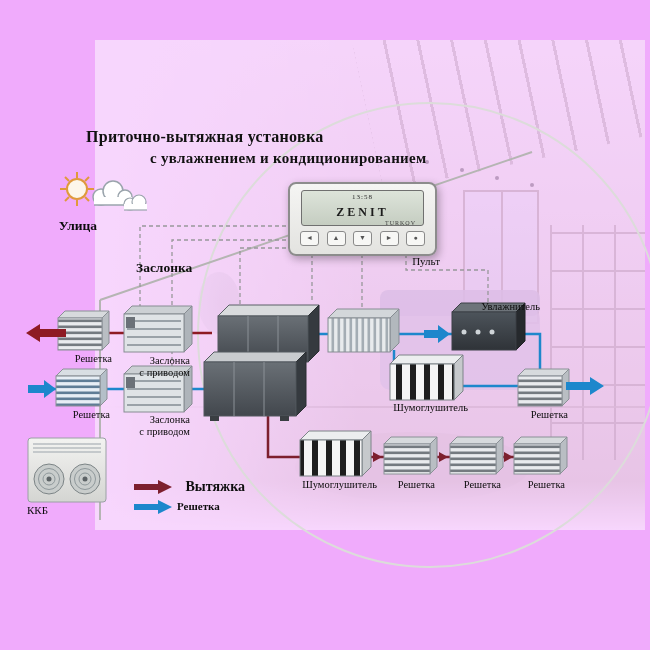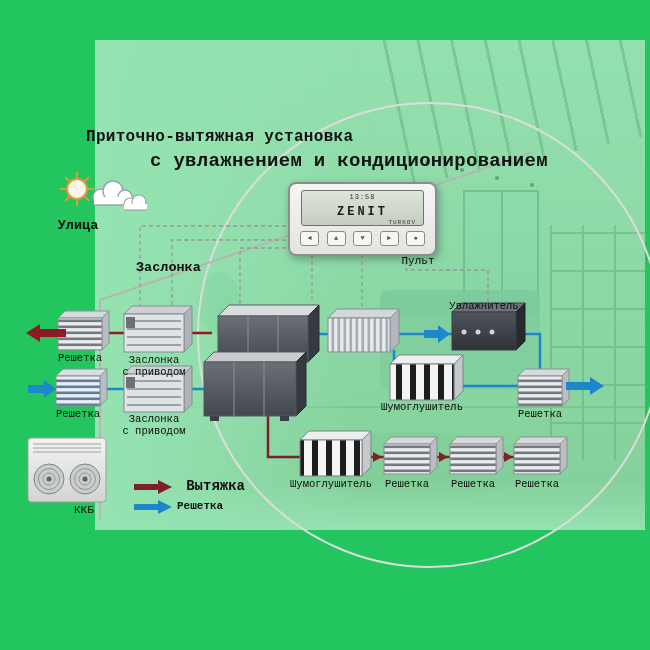--- a/index.html
+++ b/index.html
@@ -1,41 +1,41 @@
 <!DOCTYPE html>
 <html><head>
 <meta charset="utf-8">
 <style>
   html,body{margin:0;padding:0;background:#fff;}
-  .stage{position:relative;width:650px;height:650px;background:#22c55e;overflow:hidden;
-         font-family:Liberation Mono, monospace;color:#111;}
+  .stage{position:relative;width:650px;height:650px;background:#f0abfc;overflow:hidden;
+         font-family:Liberation Serif, serif;color:#111;}
   
   .photo{position:absolute;left:95px;top:40px;width:550px;height:490px;opacity:.52;overflow:hidden;}
   .photo .base{position:absolute;inset:0;background:linear-gradient(180deg,#fbfbfa 0%,#f2f0ed 35%,#e9e5de 70%,#dcd7cd 100%);}
   .photo .tracks{position:absolute;left:270px;top:-30px;width:320px;height:150px;transform:rotate(-12deg);
       background:repeating-linear-gradient(90deg,transparent 0 30px,#9a948c 30px 33px);opacity:.45;}
   .photo .window{position:absolute;left:368px;top:150px;width:72px;height:130px;border:2px solid #c4beb4;
       background:linear-gradient(#eef1f2,#e2e6e6);}
   .photo .window::after{content:"";position:absolute;left:50%;top:0;width:2px;height:100%;background:#c4beb4;}
   .photo .shelf{position:absolute;left:455px;top:185px;width:95px;height:235px;border-left:2px solid #b3ada3;
       background:repeating-linear-gradient(0deg,transparent 0 36px,#b3ada3 36px 38px),
                  repeating-linear-gradient(90deg,transparent 0 30px,#b3ada3 30px 32px);opacity:.7;}
   .photo .sofa{position:absolute;left:285px;top:268px;width:160px;height:82px;background:#d5d7da;border-radius:10px;opacity:.85;}
   .photo .sofa::before{content:"";position:absolute;left:0;top:-18px;width:100%;height:26px;background:#cdd0d4;border-radius:8px;}
   .photo .rug{position:absolute;left:200px;top:392px;width:235px;height:70px;background:#d9d5cc;border-radius:50%;opacity:.65;}
   .photo .plant{position:absolute;left:103px;top:232px;width:42px;height:62px;background:radial-gradient(#aeb6a8,#c4c9bf);border-radius:50%;opacity:.6;}
   .photo .floorline{position:absolute;left:0;top:366px;width:100%;height:2px;background:#c8c3b9;opacity:.8;}
   .photo .dot{position:absolute;width:4px;height:4px;border-radius:50%;background:#8d8d8d;}
   .photo .fadeL{position:absolute;inset:0;background:linear-gradient(90deg,#fff 0%,rgba(255,255,255,.65) 20%,rgba(255,255,255,0) 48%);}
   .photo .fadeB{position:absolute;inset:0;background:linear-gradient(0deg,#fff 0%,rgba(255,255,255,0) 10%);}
   
-  .lbl{position:absolute;font-size:10.5px;line-height:11.5px;text-align:center;color:#0d0d0d;}
+  .lbl{position:absolute;font-size:10.5px;line-height:11.5px;text-align:right;color:#0d0d0d;}
   .bold{font-weight:bold;}
   .title1{position:absolute;left:86px;top:128px;font-size:16px;font-weight:bold;letter-spacing:.3px;}
-  .title2{position:absolute;left:150px;top:150px;font-size:19px;font-weight:bold;letter-spacing:.3px;}
+  .title2{position:absolute;left:150px;top:150px;font-size:15px;font-weight:bold;letter-spacing:.3px;}
   
   .panel{position:absolute;left:288px;top:182px;width:145px;height:70px;background:linear-gradient(#f5f5f3,#e3e3e0);
       border:2px solid #8c8c8c;border-radius:8px;box-shadow:2px 3px 8px rgba(0,0,0,.3);}
   .panel-screen{position:absolute;left:11px;top:6px;width:121px;height:34px;background:linear-gradient(#dde4da,#c5cdc1);
       border:1px solid #707070;border-radius:3px;overflow:hidden;}
   .scr-time{font-size:7px;text-align:center;margin-top:2px;letter-spacing:1px;color:#2a2a2a;}
   .scr-brand{font-size:12px;font-weight:bold;text-align:center;letter-spacing:3px;color:#1c1c1c;margin-top:4px;}
   .scr-sub{font-size:6px;text-align:right;padding-right:7px;color:#3e3e3e;letter-spacing:1px;}
   .panel-buttons{position:absolute;left:10px;top:47px;width:125px;display:flex;justify-content:space-between;}
   .pbtn{width:17px;height:13px;background:#f7f7f5;border:1px solid #8a8a8a;border-radius:3px;
@@ -296,25 +296,25 @@
   <div class="lbl" style="left:48px;top:353px;width:64px;">Решетка</div>
   <div class="lbl" style="left:118px;top:355px;width:72px;">
     <div>Заслонка</div>
     <div>с приводом</div>
   </div>
   <div class="lbl" style="left:46px;top:409px;width:64px;">Решетка</div>
   <div class="lbl" style="left:118px;top:414px;width:72px;">
     <div>Заслонка</div>
     <div>с приводом</div>
   </div>
-  <div class="lbl" style="left:446px;top:301px;width:76px;">Увлажнитель</div>
+  <div class="lbl" style="left:464px;top:301px;width:76px;">Увлажнитель</div>
   <div class="lbl" style="left:376px;top:402px;width:92px;">Шумоглушитель</div>
   <div class="lbl" style="left:512px;top:409px;width:56px;">Решетка</div>
   <div class="lbl" style="left:285px;top:479px;width:92px;">Шумоглушитель</div>
   <div class="lbl" style="left:379px;top:479px;width:56px;">Решетка</div>
   <div class="lbl" style="left:445px;top:479px;width:56px;">Решетка</div>
   <div class="lbl" style="left:509px;top:479px;width:56px;">Решетка</div>
-  <div class="lbl" style="left:27px;top:505px;width:44px;text-align:left;font-size:11px;margin-left:47px;">ККБ</div>
+  <div class="lbl" style="left:27px;top:505px;width:44px;text-align:left;font-size:11px;">ККБ</div>
 
   <div class="lbl" style="left:181px;top:481px;width:64px;text-align:right;font-size:14px;font-weight:600;">Вытяжка</div>
   <div class="lbl" style="left:177px;top:501px;width:64px;text-align:left;font-size:11px;font-weight:600;">Решетка</div>
 
 </div>
 
 </body></html>

